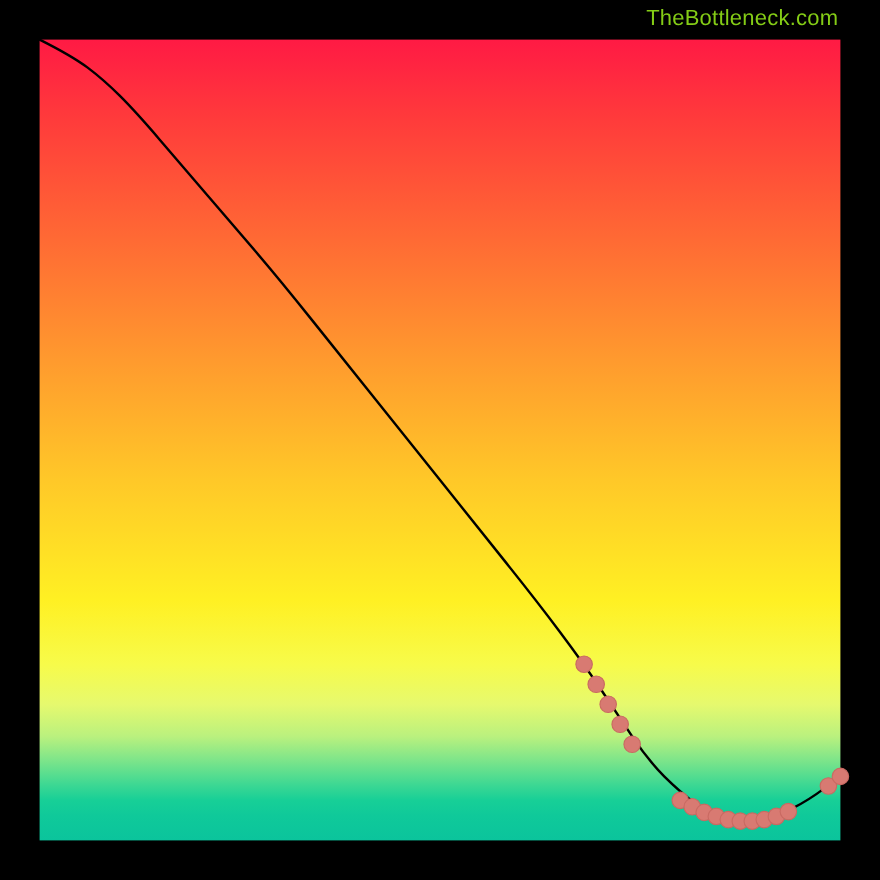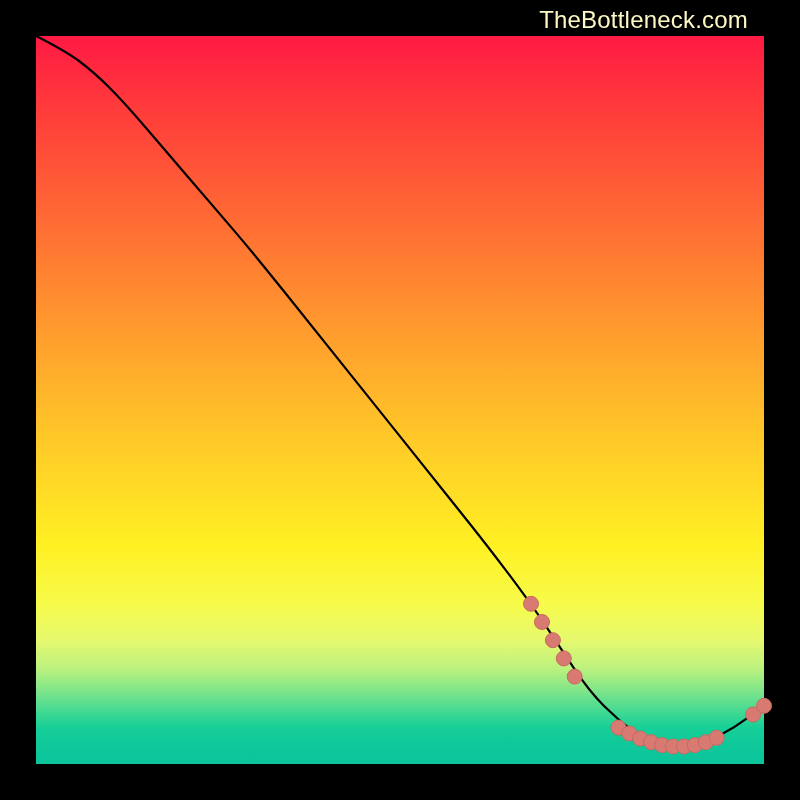--- a/index.html
+++ b/index.html
@@ -33,23 +33,23 @@
       #7de58a 90%,
       #3ed893 93%,
       #17cf97 95%,
       #0fc99a 97%,
       #0bc49c 100%
     );
   }
   .watermark {
     position: absolute;
     top: 6px;
-    right: 52px;
-    color: #fef9c3;
-    font-size: 24px;
+    right: 38px;
+    color: #84cc16;
+    font-size: 20px;
     letter-spacing: 0.2px;
   }
   svg.overlay {
     position: absolute;
     left: 36px;
     top: 36px;
     width: 728px;
     height: 728px;
     overflow: visible;
   }

